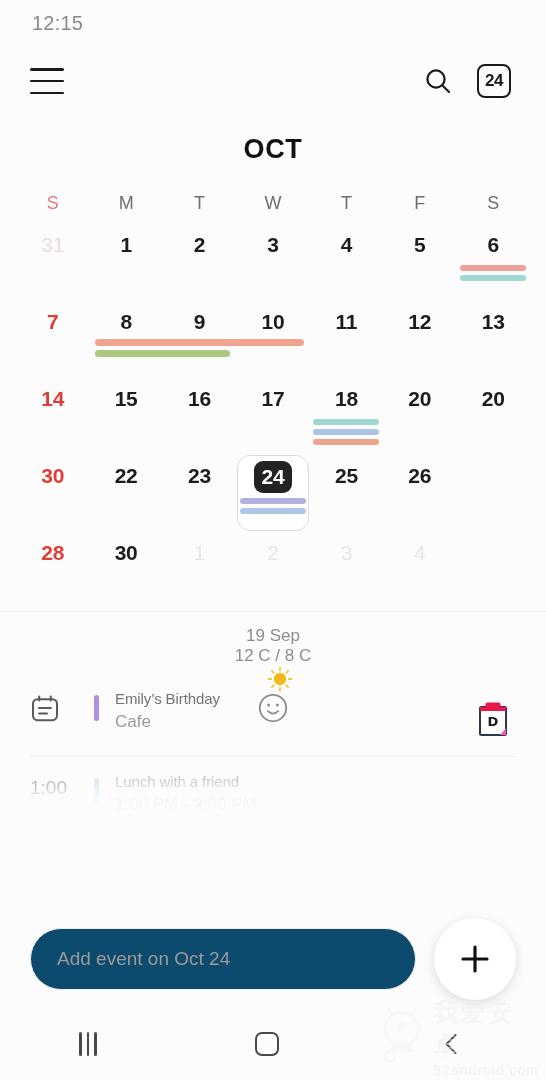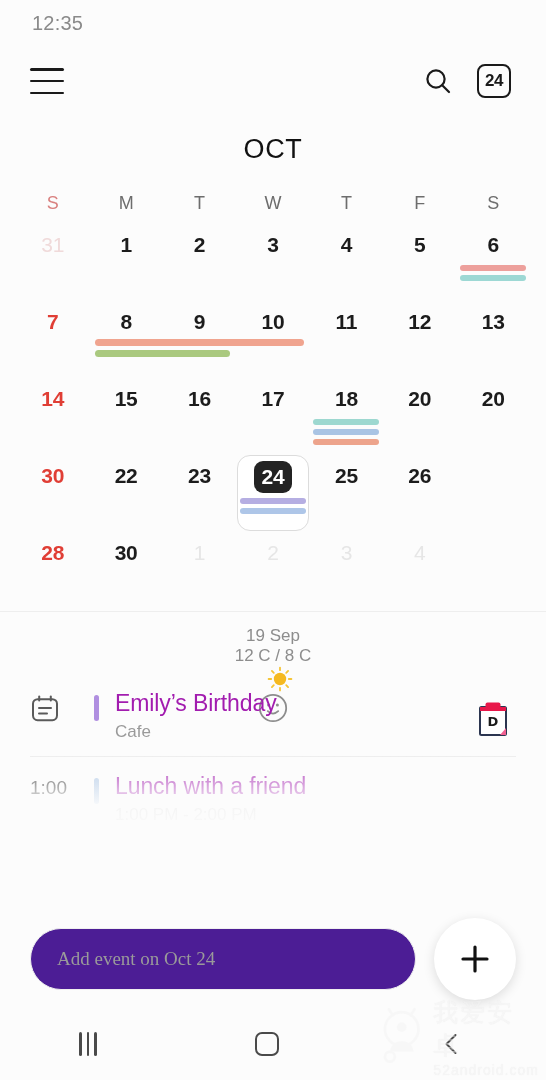--- a/index.html
+++ b/index.html
@@ -53,21 +53,21 @@
     border: 2.4px solid #1a1a1a;
     border-radius: 8px;
     display: flex; align-items: center; justify-content: center;
     font-size: 17px; font-weight: 600; color: #1a1a1a;
     letter-spacing: -.5px;
   }
 
   
   .month-title {
     text-align: center;
-    font-size: 27px; font-weight: 400;
+    font-size: 27px; font-weight: 700;
     color: #111; letter-spacing: .6px;
     padding: 18px 11px 12px;
   }
 
   
   .cal {
     padding: 10px 16px 0;
     position: relative;
   }
   .weekdays, .week {
@@ -162,21 +162,21 @@
   }
   .event .time {
     font-size: 19px; color: #2b2b2b; font-weight: 500;
   }
   .cbar {
     width: 5px; height: 26px; border-radius: 3px;
     margin: 5px 16px 0 6px; flex: none;
   }
   .event .body { flex: 1; }
   .event .etitle {
-    font-size: 23px; color: #a21caf; letter-spacing: -.1px;
+    font-size: 15px; color: #737373; letter-spacing: -.1px;
   }
   .event .esub {
     font-size: 17px; color: #9a9a9a; margin-top: 5px;
   }
   .event .trail { width: 46px; display: flex; justify-content: center; padding-top: 10px; }
   .ev-divider { height: 1px; background: #ececec; }
 
   .fade {
     position: absolute; left: 0; right: 0; bottom: 0;
     height: 90px;
@@ -187,26 +187,26 @@
   
   .bottom {
     position: absolute; left: 0; right: 0; bottom: 80px;
     display: flex; align-items: center;
     padding: 0 30px;
     gap: 18px;
   }
   .add-input {
     flex: 1; height: 62px;
     border-radius: 32px;
-    background: #4c1d95;
+    background: #0c4a6e;
     border: 1px solid #efefef;
     display: flex; align-items: center;
     padding: 0 26px;
     font-size: 19px; color: #9a9a9a;
-    font-family: Liberation Serif, serif;
+    font-family: Liberation Sans, sans-serif;
   }
   .add-input::placeholder { color: #9a9a9a; }
   .fab {
     width: 82px; height: 82px; border-radius: 50%;
     background: #ffffff;
     box-shadow: 0 3px 12px rgba(0,0,0,.13);
     display: flex; align-items: center; justify-content: center;
     cursor: pointer;
     flex: none;
   }
@@ -245,21 +245,21 @@
     font-size: 14px; color: #f0f0f0; letter-spacing: 1px;
     text-shadow: 0 0 1px rgba(200,200,200,.6);
   }
 </style>
 </head>
 <body>
 
 <div class="phone">
 
   <div class="statusbar">
-    <span class="clock">12:35</span>
+    <span class="clock">12:15</span>
   </div>
 
   <div class="appbar">
     <div class="hamburger">
       <span></span>
         <span></span>
         <span></span>
     </div>
     <div class="spacer"></div>
     <div class="icon-btn">

